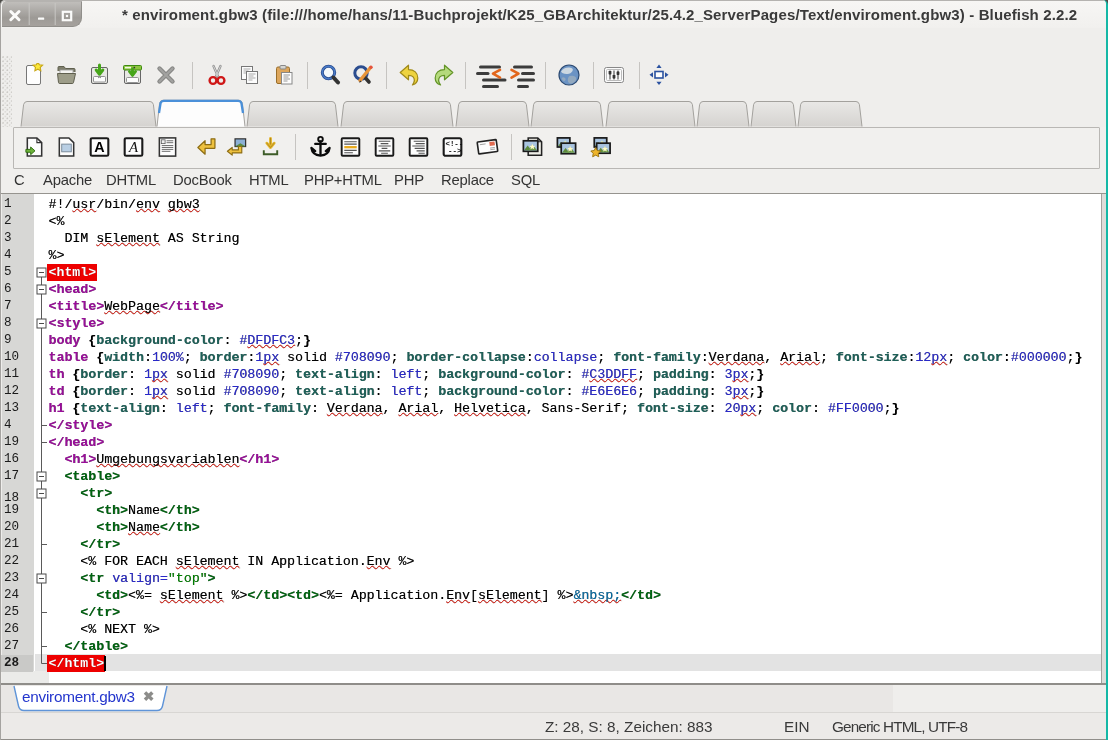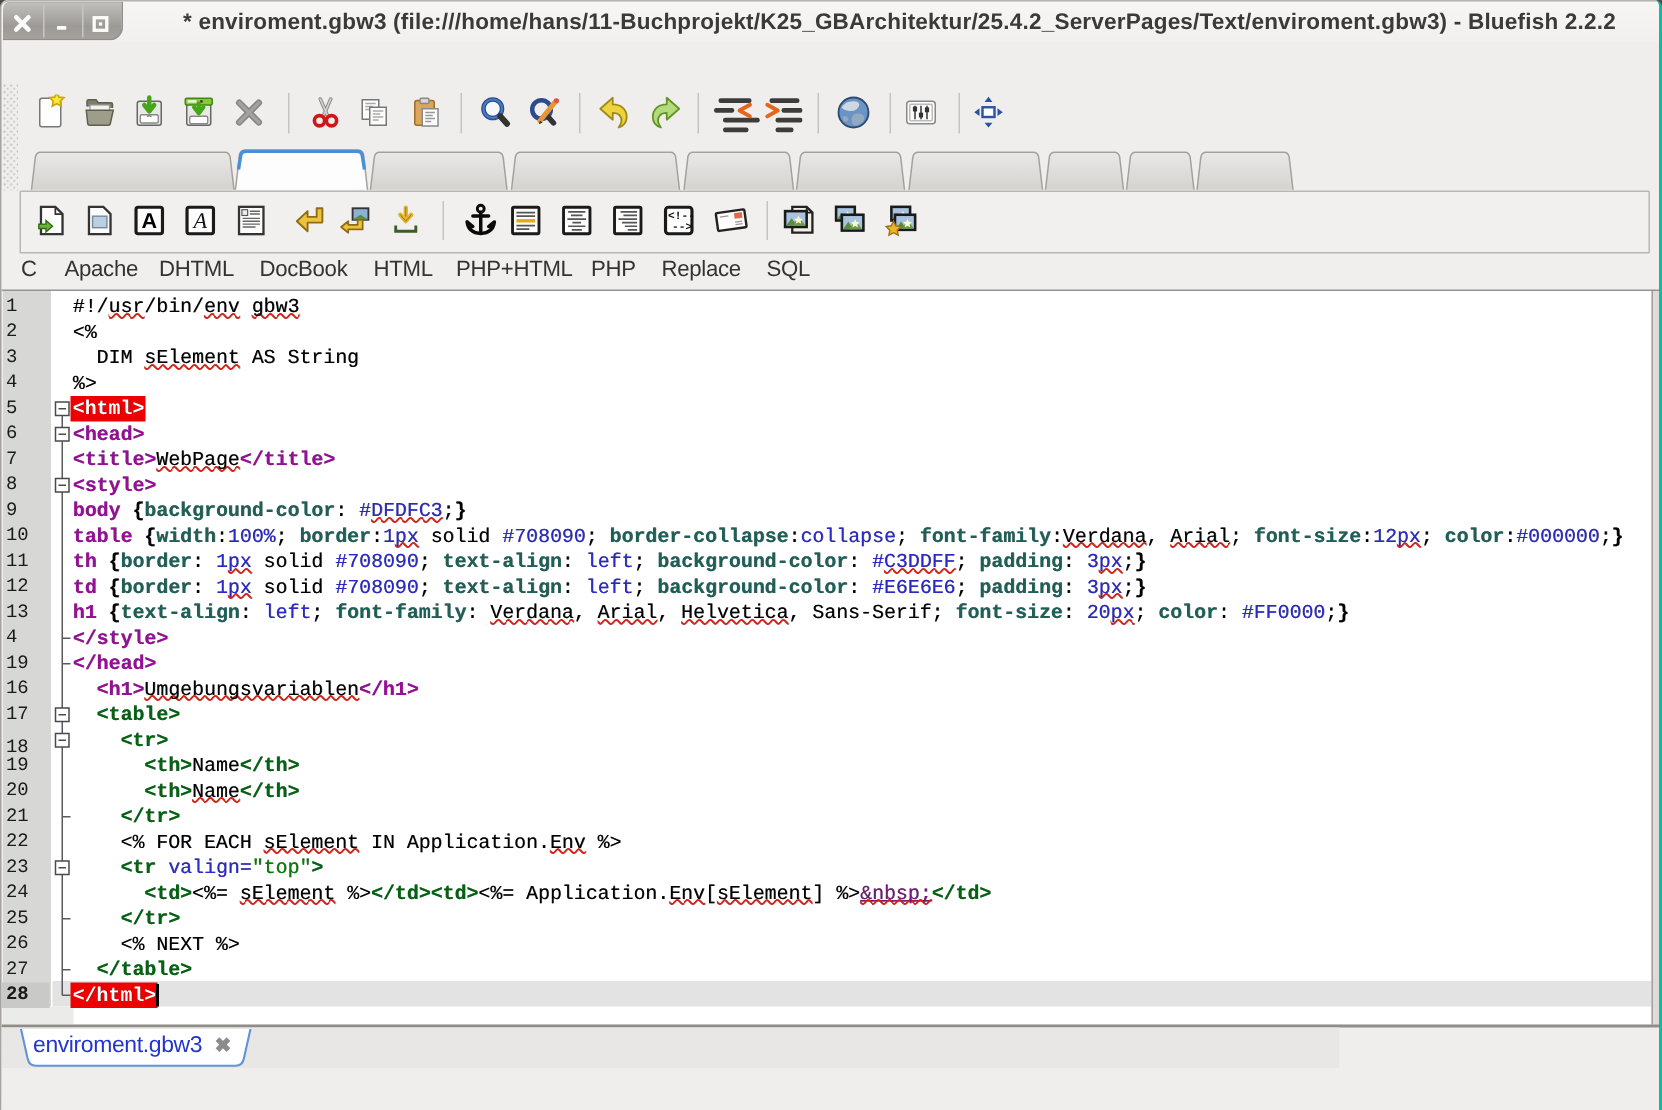--- a/index.html
+++ b/index.html
@@ -29,21 +29,21 @@
 #caret{position:absolute;width:1.6px;height:15px;background:#000}
 .cl{position:absolute;left:47.5px;height:17px;font-family:"Liberation Mono",monospace;font-size:13.25px;line-height:17px;white-space:pre;color:#000;text-shadow:0.3px 0 0 rgba(0,0,0,0.55)}
 .cl i{font-style:normal}
 i.t{color:#9a0d9a;font-weight:bold}
 i.g{color:#006411;font-weight:bold}
 i.p{color:#1d6058;font-weight:bold}
 i.b{font-weight:bold}
 i.v{color:#2929c9}
 i.s{color:#008000}
 i.a{color:#2929c9}
-i.e{color:#701a75;text-decoration:underline}
+i.e{color:#0369a1;}
 i.sq{text-decoration:underline wavy #e01b10 1px;text-underline-offset:0px;text-decoration-skip-ink:none}
 i.sqv{text-decoration:underline wavy #e01b10 1px;text-underline-offset:0px;text-decoration-skip-ink:none}
 i.sqe{text-decoration:underline wavy #e01b10 1px;text-underline-offset:0px;text-decoration-skip-ink:none}
 i.hl{background:#ee0000;color:#fff;font-weight:bold;padding:1px 1px 1px 2px;margin-left:-2px}
 #rstrip{position:absolute;left:1100px;top:194px;width:7px;height:489px;background:#dedcd9;border-left:1px solid #a3a19e}
 #ebotborder{position:absolute;left:0;top:683px;width:1108px;height:1.5px;background:#8f8d89}
 #bottabs{position:absolute;left:0;top:684.5px;width:892px;height:27.5px;background:#e9e7e5}
 #btlabel{position:absolute;left:21px;top:3.5px;font-size:15.3px;color:#2335cd;letter-spacing:-0.25px}
 #btx{position:absolute;left:142px;top:3px;font-size:13.5px;color:#8c8c8a;font-weight:bold}
 #statusbar{position:absolute;left:0;top:712px;width:1108px;height:28px;background:#eceae8;border-top:1px solid #d8d6d3;border-bottom:1px solid #908e8a}
@@ -411,12 +411,17 @@
 </div>
 <div id="rstrip"></div>
 <div id="ebotborder"></div>
 <div id="bottabs">
       <svg class="tabsvg" width="200" height="30" viewBox="0 0 200 30" style="left:0;top:0.5px">
         <path d="M 13,1 L 17.5,21 Q 18.5,25.5 23,25.5 L 156,25.5 Q 160.5,25.5 161.5,21 L 166,1" fill="#ffffff" stroke="#5f94d8" stroke-width="1.4"></path>
       </svg>
       <div id="btlabel">enviroment.gbw3</div>
       <div id="btx">✖</div>
     </div>
+<div id="statusbar">
+<div class="st" style="left:544px">Z: 28, S: 8, Zeichen: 883</div>
+<div class="st" style="left:783px">EIN</div>
+<div class="st stg" style="left:831px">Generic HTML, UTF-8</div>
+</div>
 </div>
 </body></html>

